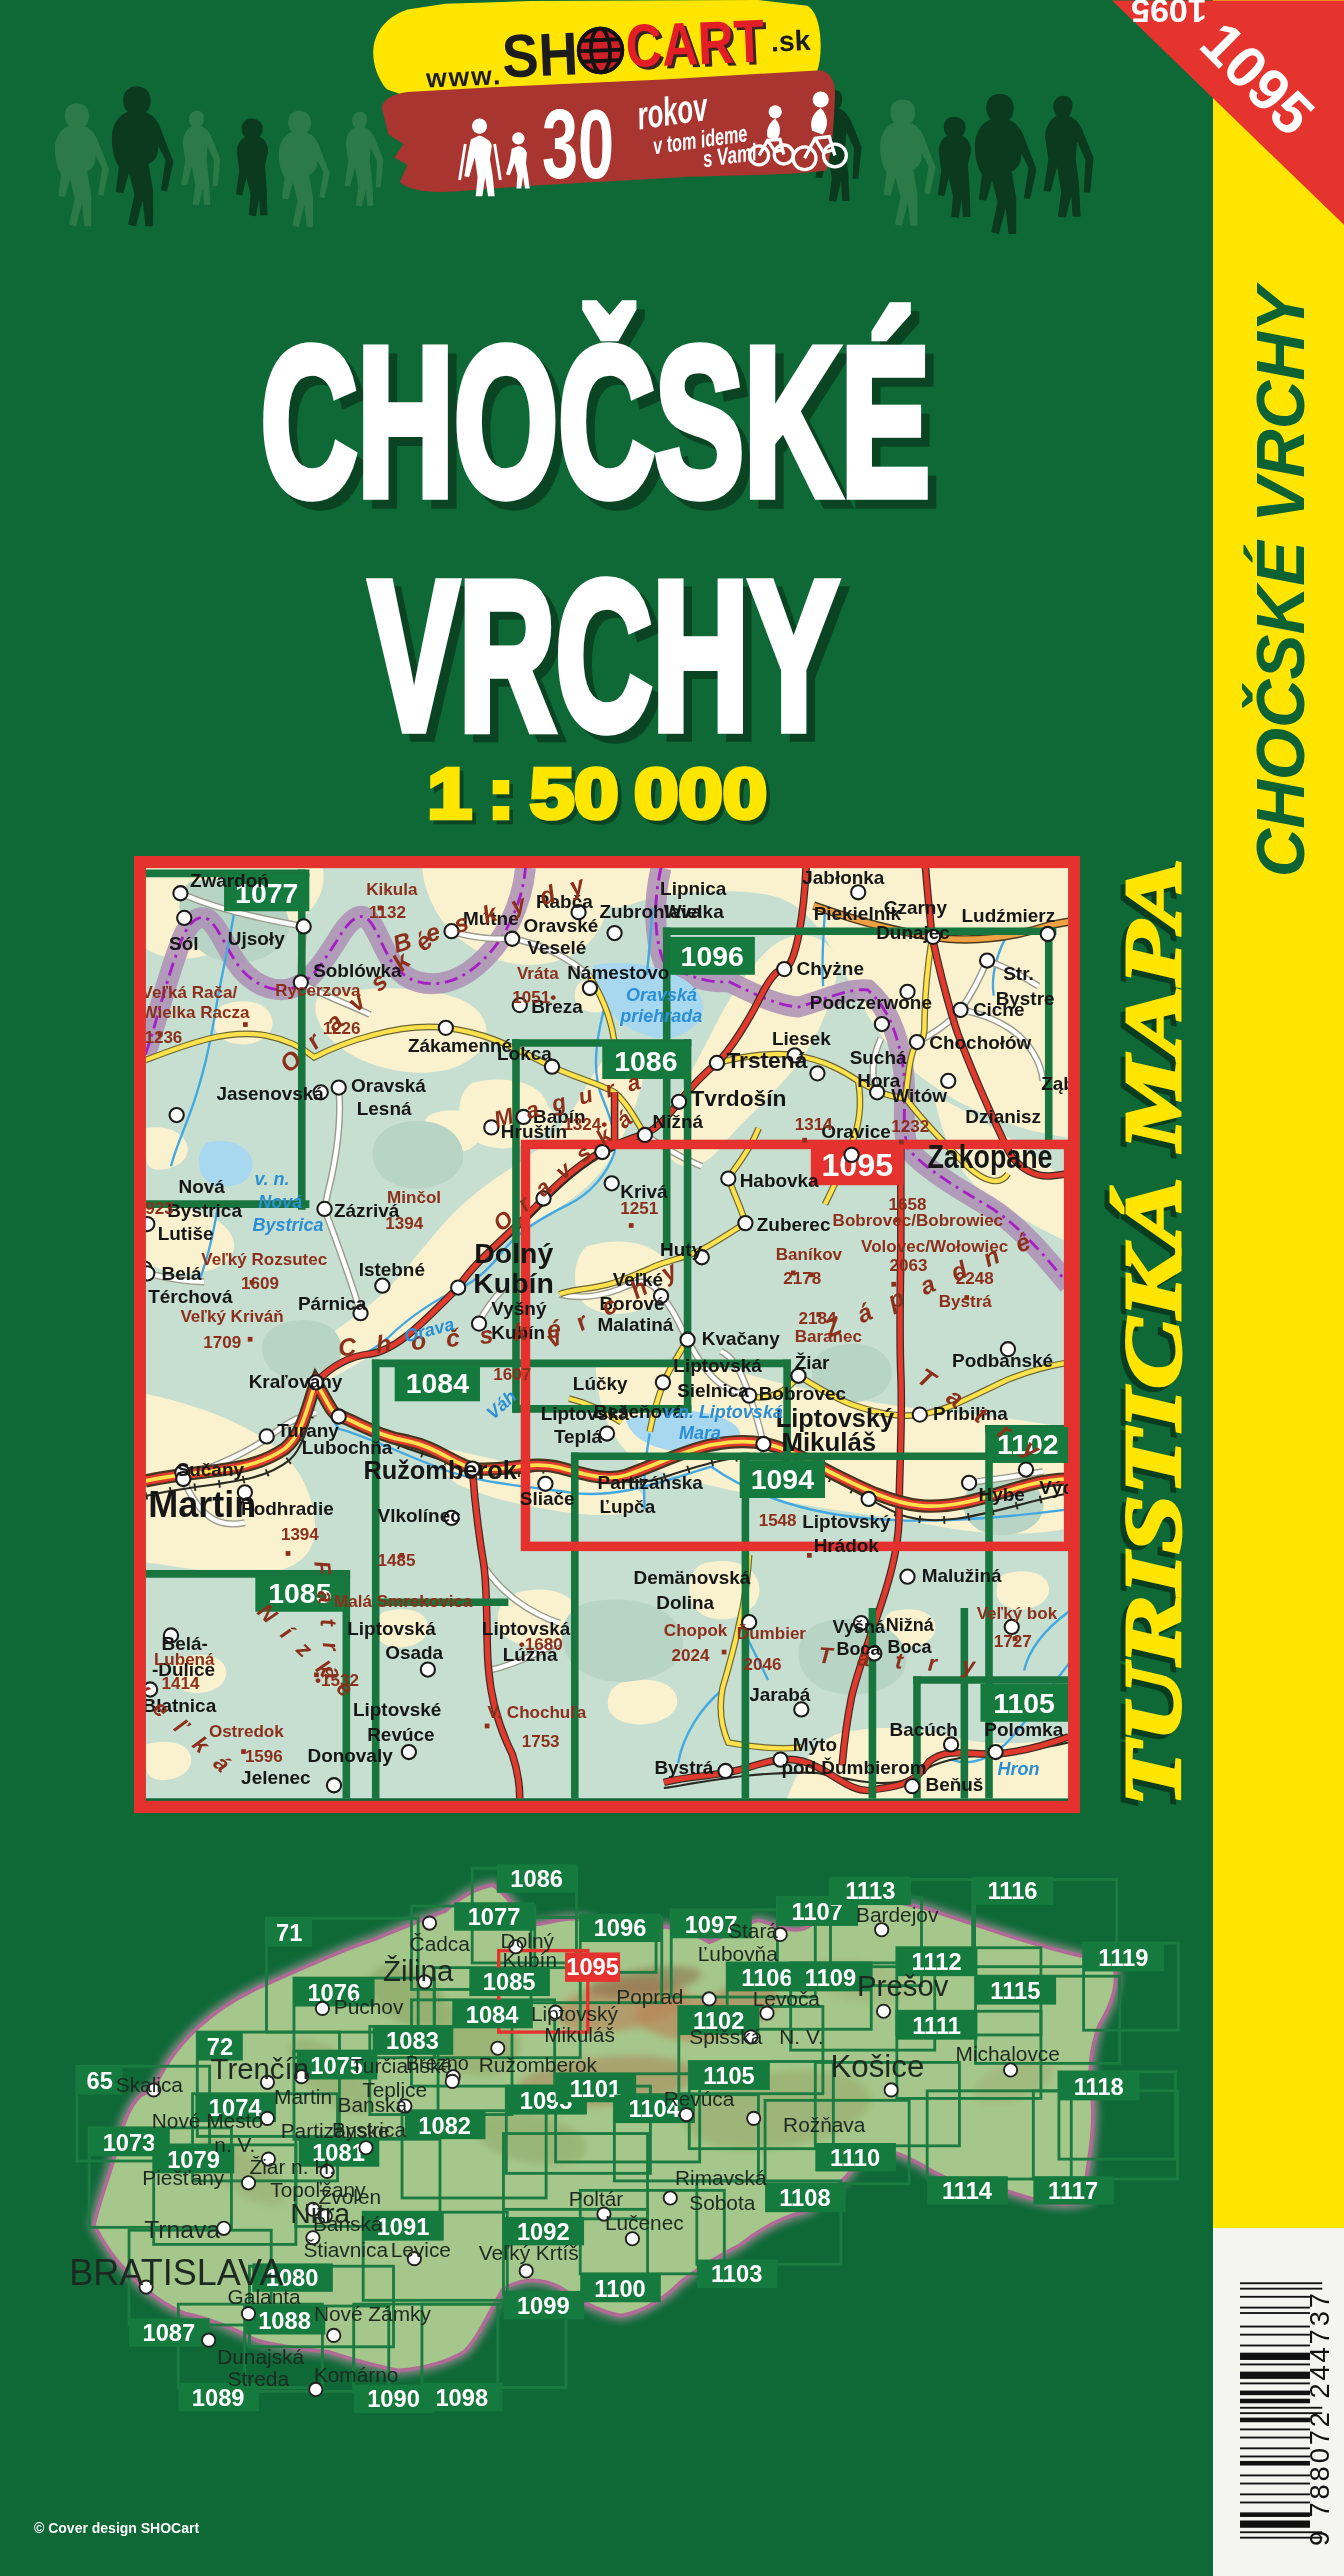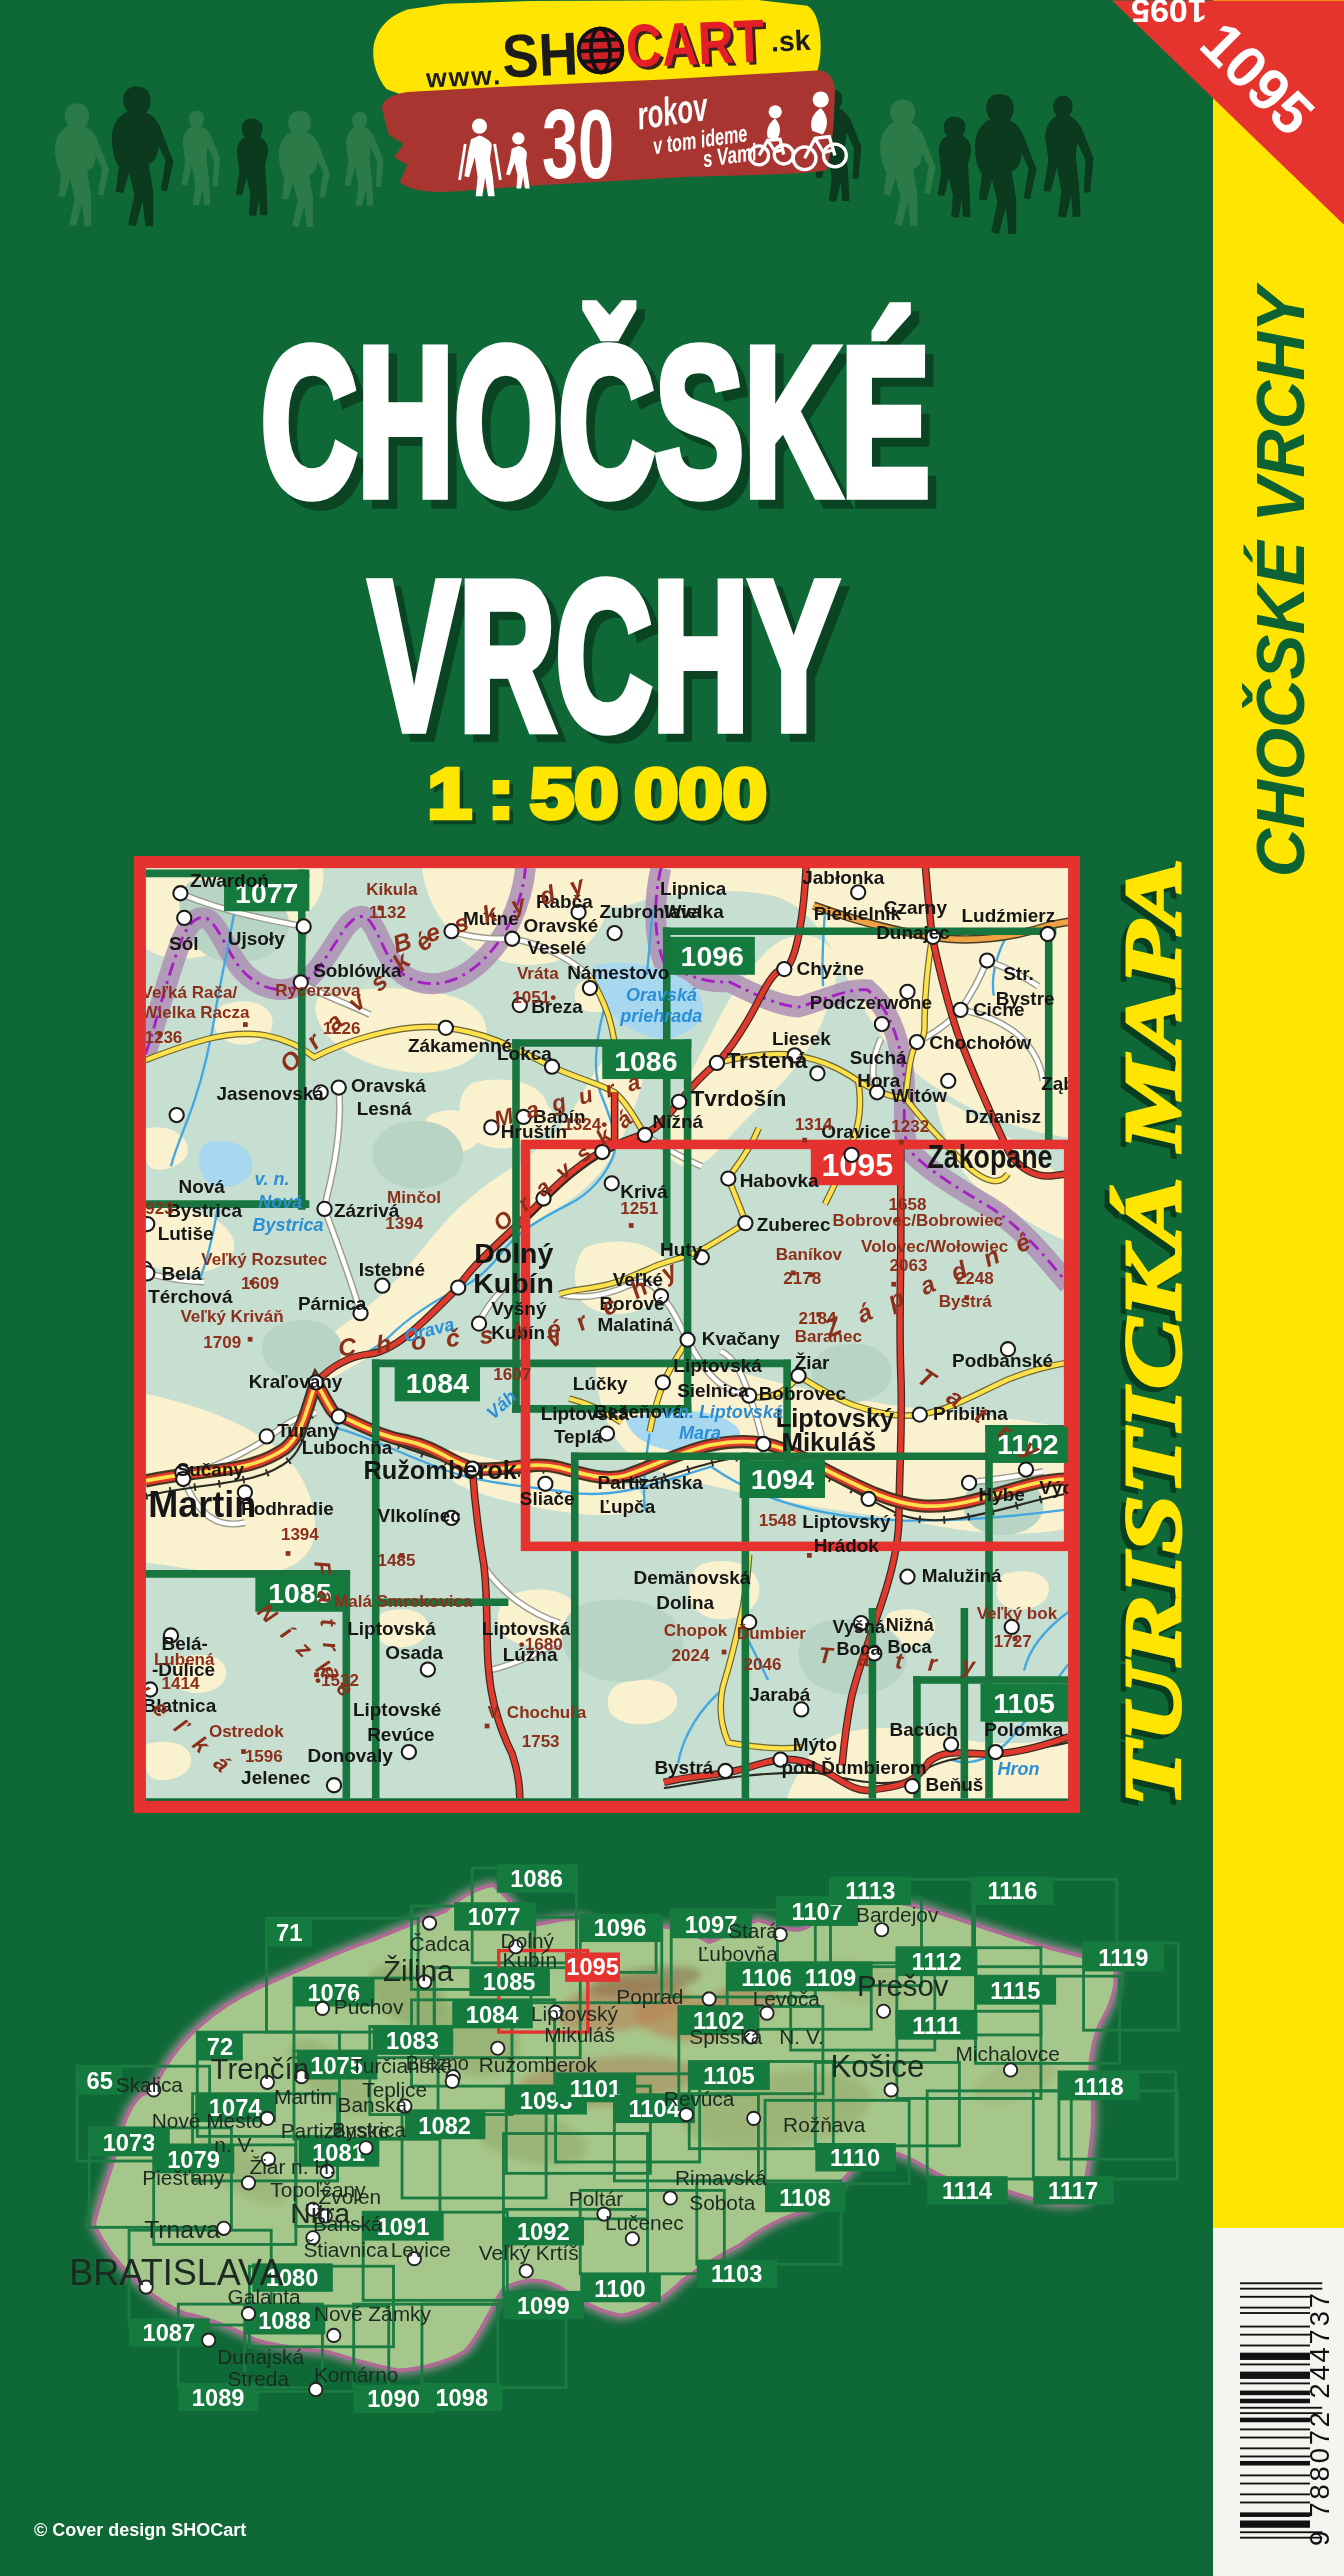--- a/index.html
+++ b/index.html
@@ -972,14 +972,14 @@
 <rect x="1308" y="2438.49" width="74" height="1.96"></rect>
 <rect x="1308" y="2432.77" width="74" height="1.96"></rect>
 <rect x="1308" y="2421.32" width="74" height="1.96"></rect>
 <rect x="1308" y="2412.73" width="87" height="1.96"></rect>
 <rect x="1308" y="2407.00" width="87" height="1.96"></rect>
 </g>
 
 <text x="1402" y="2686" transform="rotate(-90 1402 2686)" font-family="Liberation Sans" font-size="29" fill="#111" letter-spacing="3">9 788072 244737</text>
 </svg>
 
-<div class="abs" style="left:34px;top:2520px;font-weight:bold;font-size:18px;color:#ffffff;">© Cover design SHOCart</div>
+<div class="abs" style="left:34px;top:2520px;font-weight:bold;font-size:14px;color:#ffffff;">© Cover design SHOCart</div>
 
 
 </body></html>

